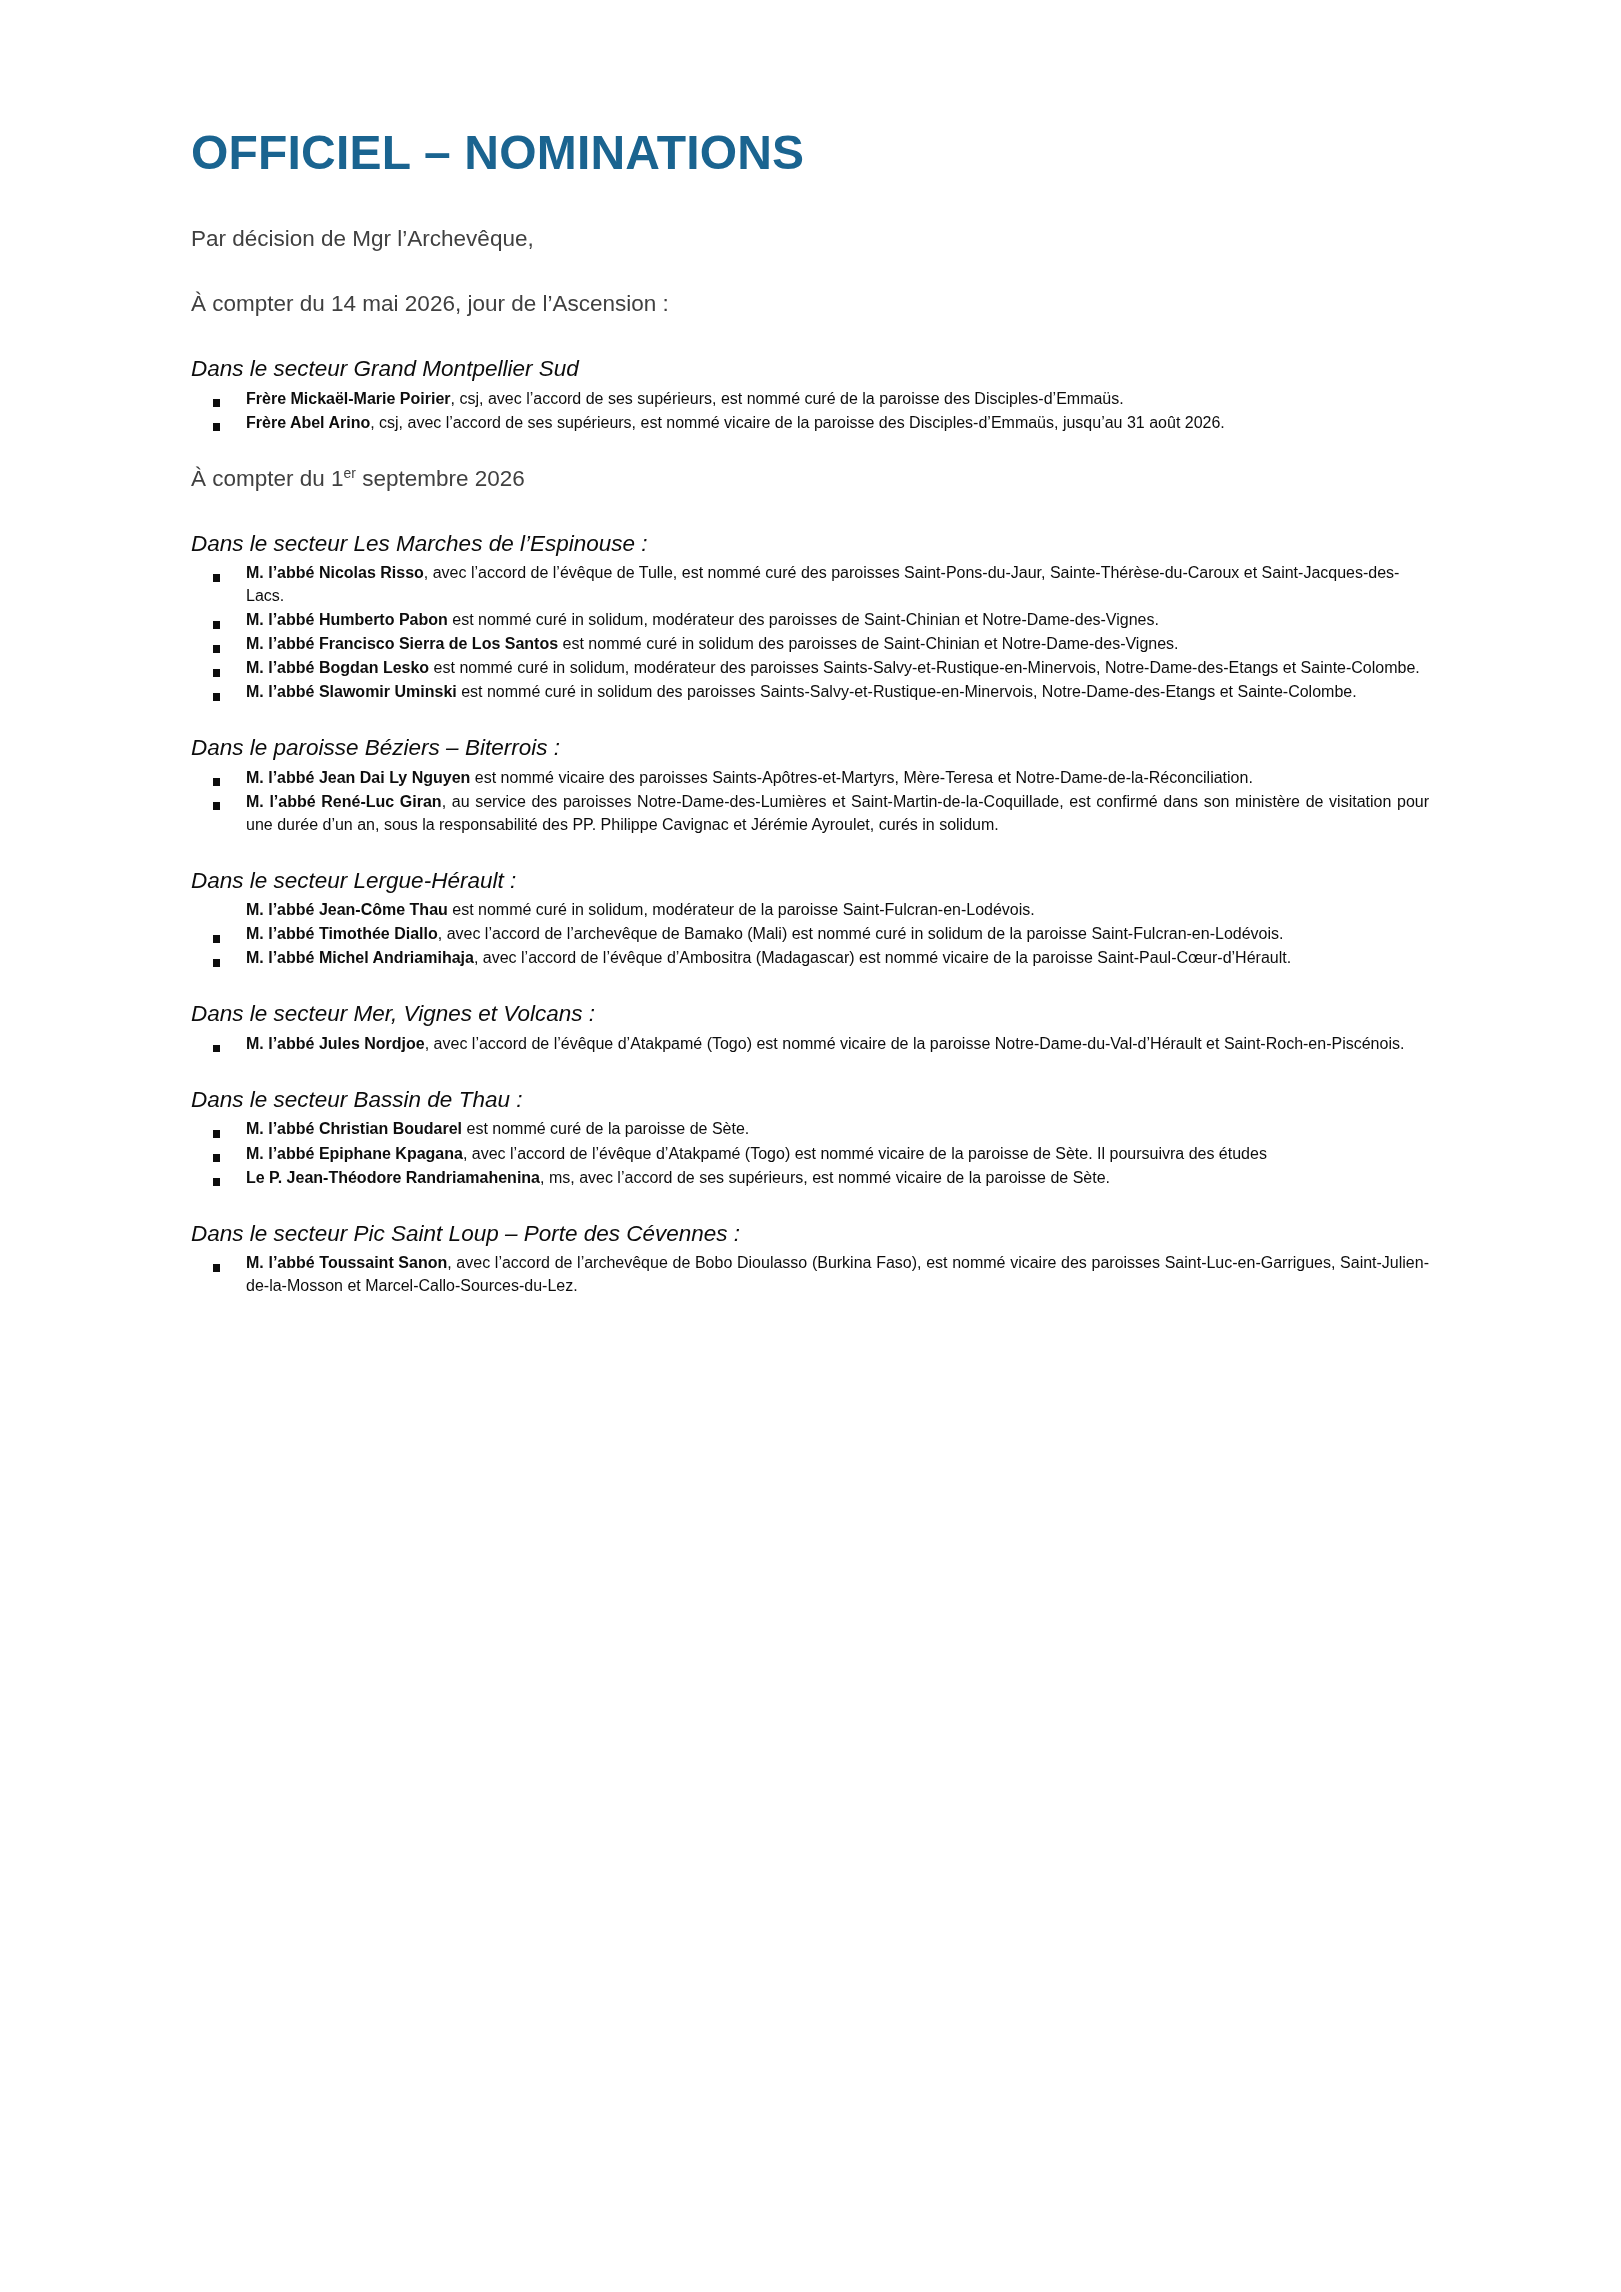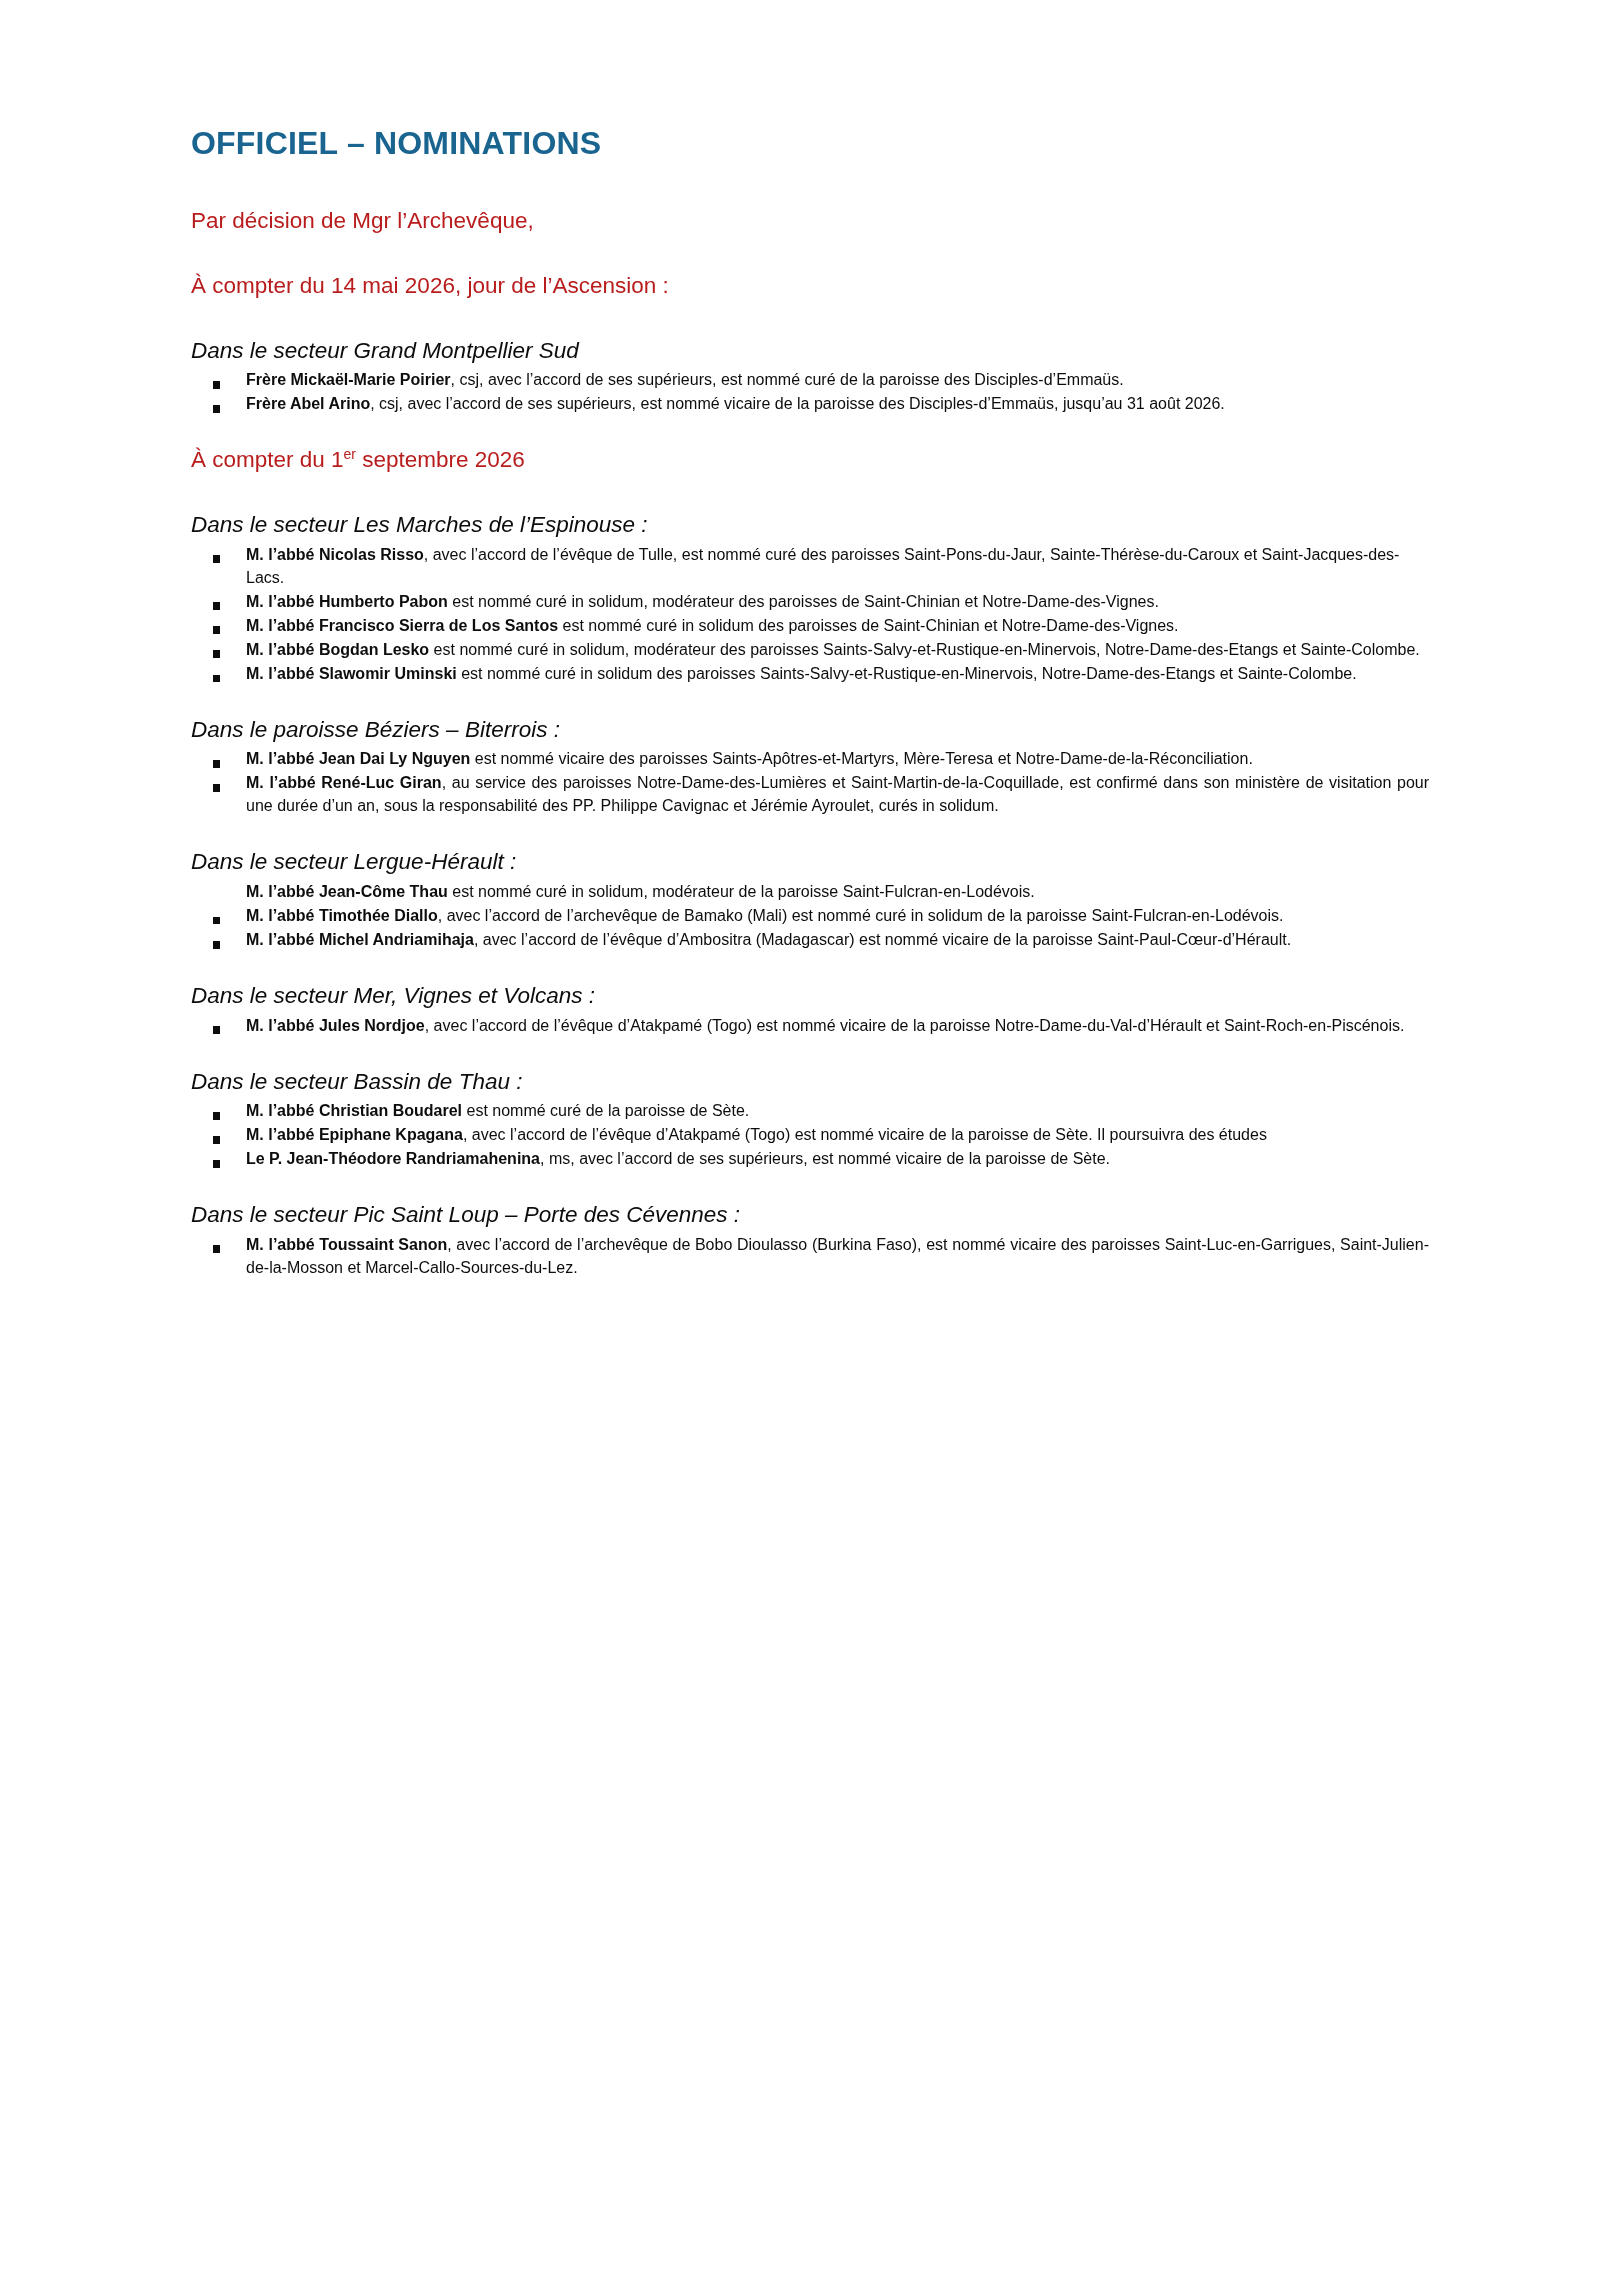--- a/index.html
+++ b/index.html
@@ -19,33 +19,33 @@
   .page {
     position: relative;
     width: 1621px;
     height: 2293px;
     box-sizing: border-box;
     padding: 125px 191px 0 191px;
     background: #ffffff;
   }
 
   .doc-title {
-    font-size: 32px;
+    font-size: 48px;
     font-weight: 700;
     color: #1a6490;
     letter-spacing: 0.2px;
     margin: 0 0 43px 0;
     line-height: 1.15;
   }
 
   .para {
     font-size: 22.5px;
     line-height: 1.42;
     margin: 0 0 33px 0;
-    color: #b91c1c;
+    color: #404040;
   }
   .para sup {
     font-size: 0.62em;
     vertical-align: super;
     line-height: 0;
   }
 
   .sector-block {
     margin: 0 1px 29px 0;
   }

